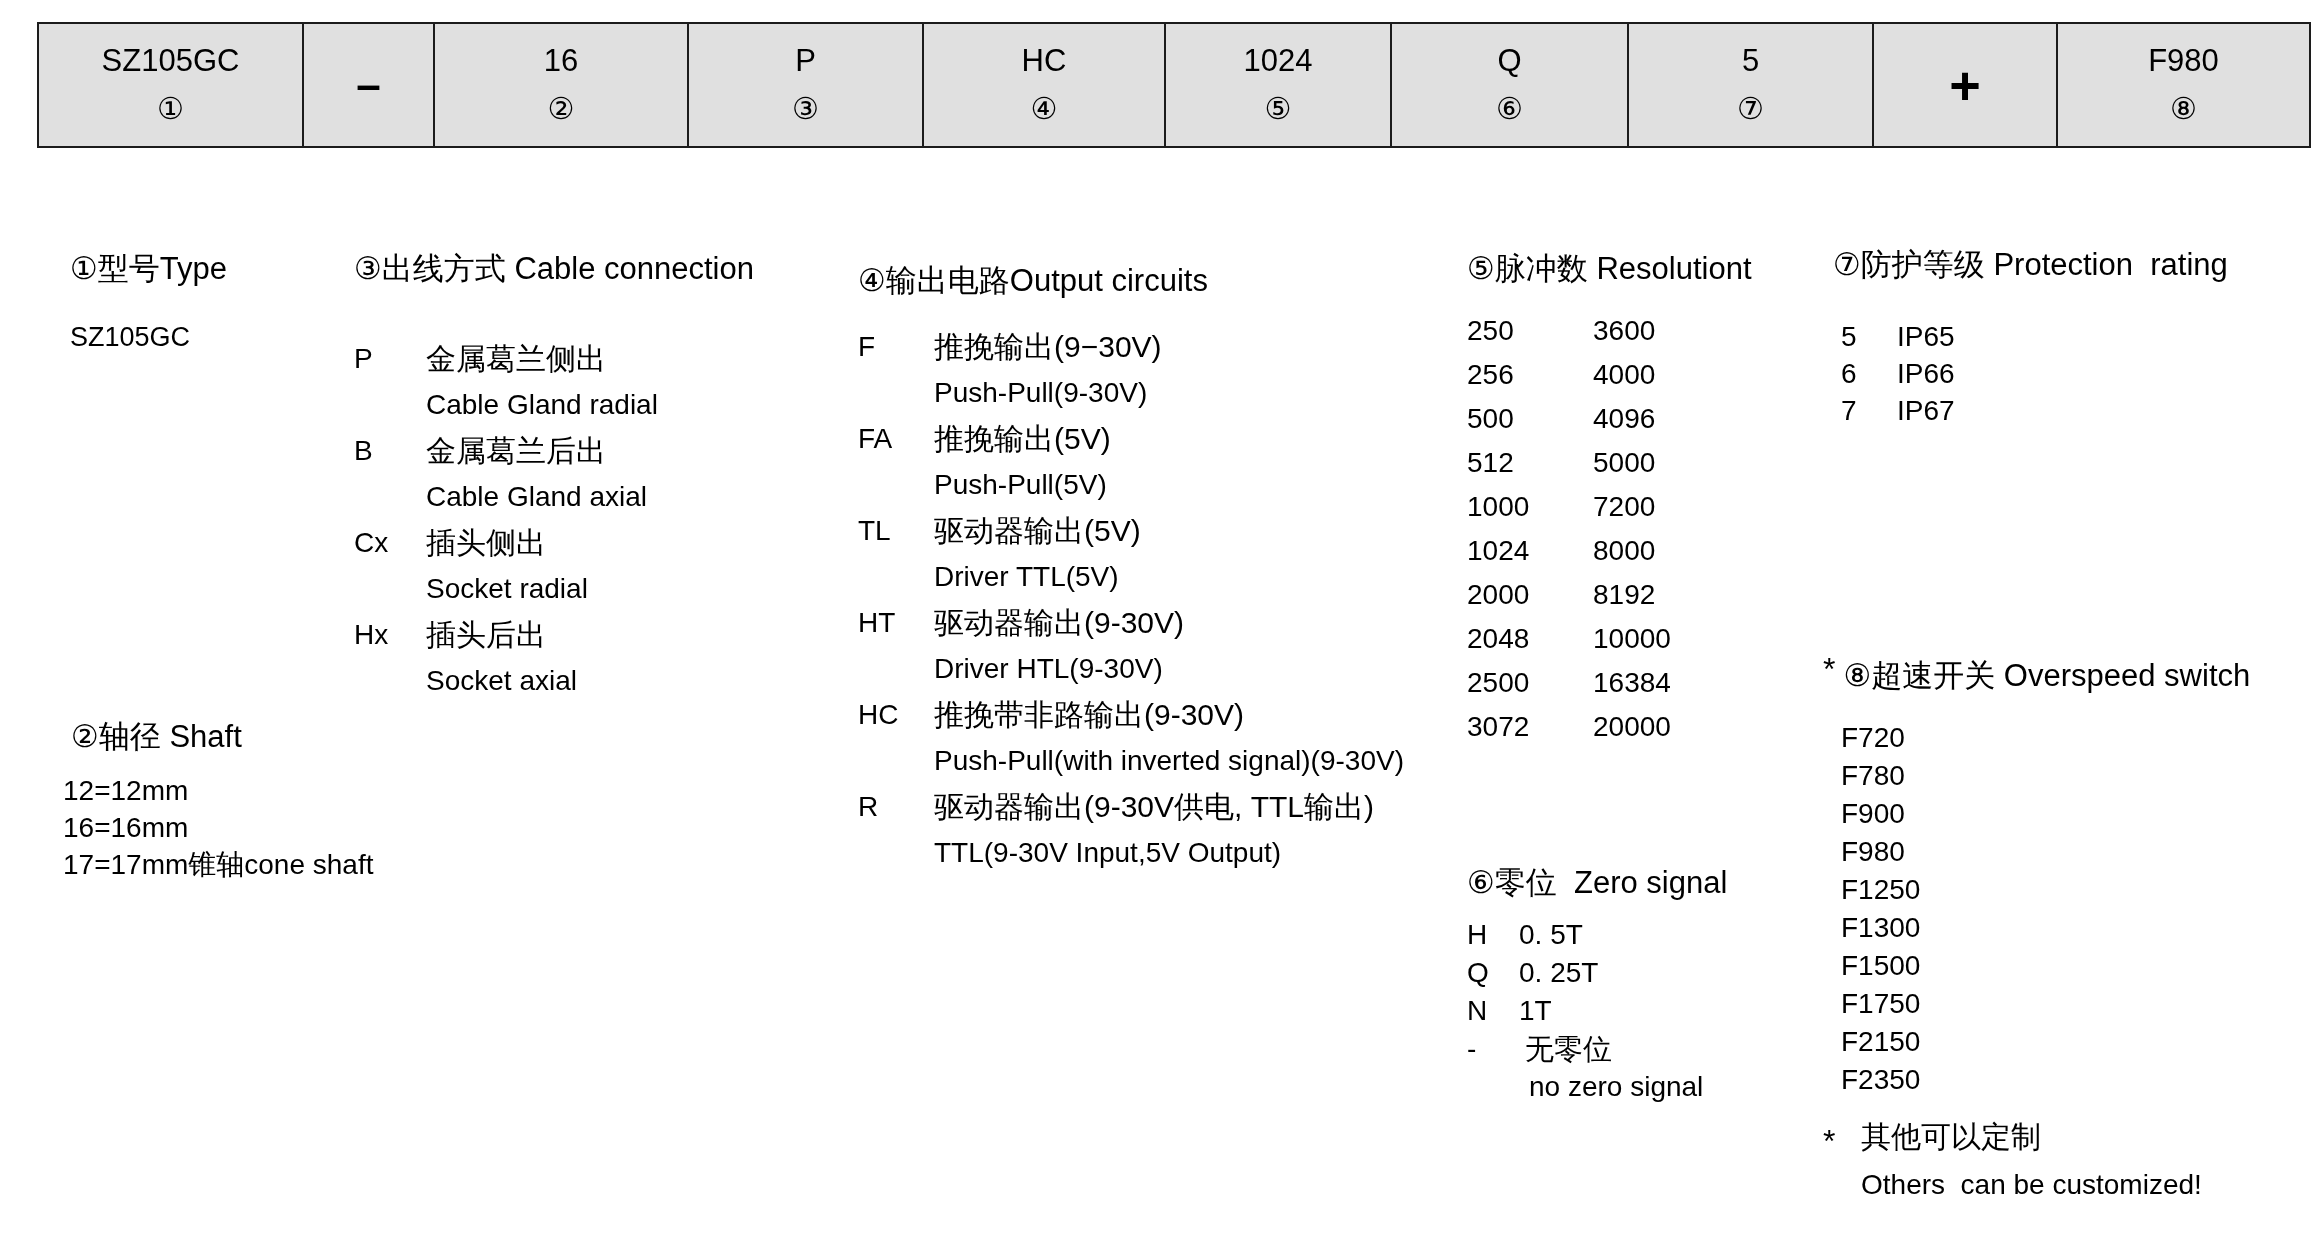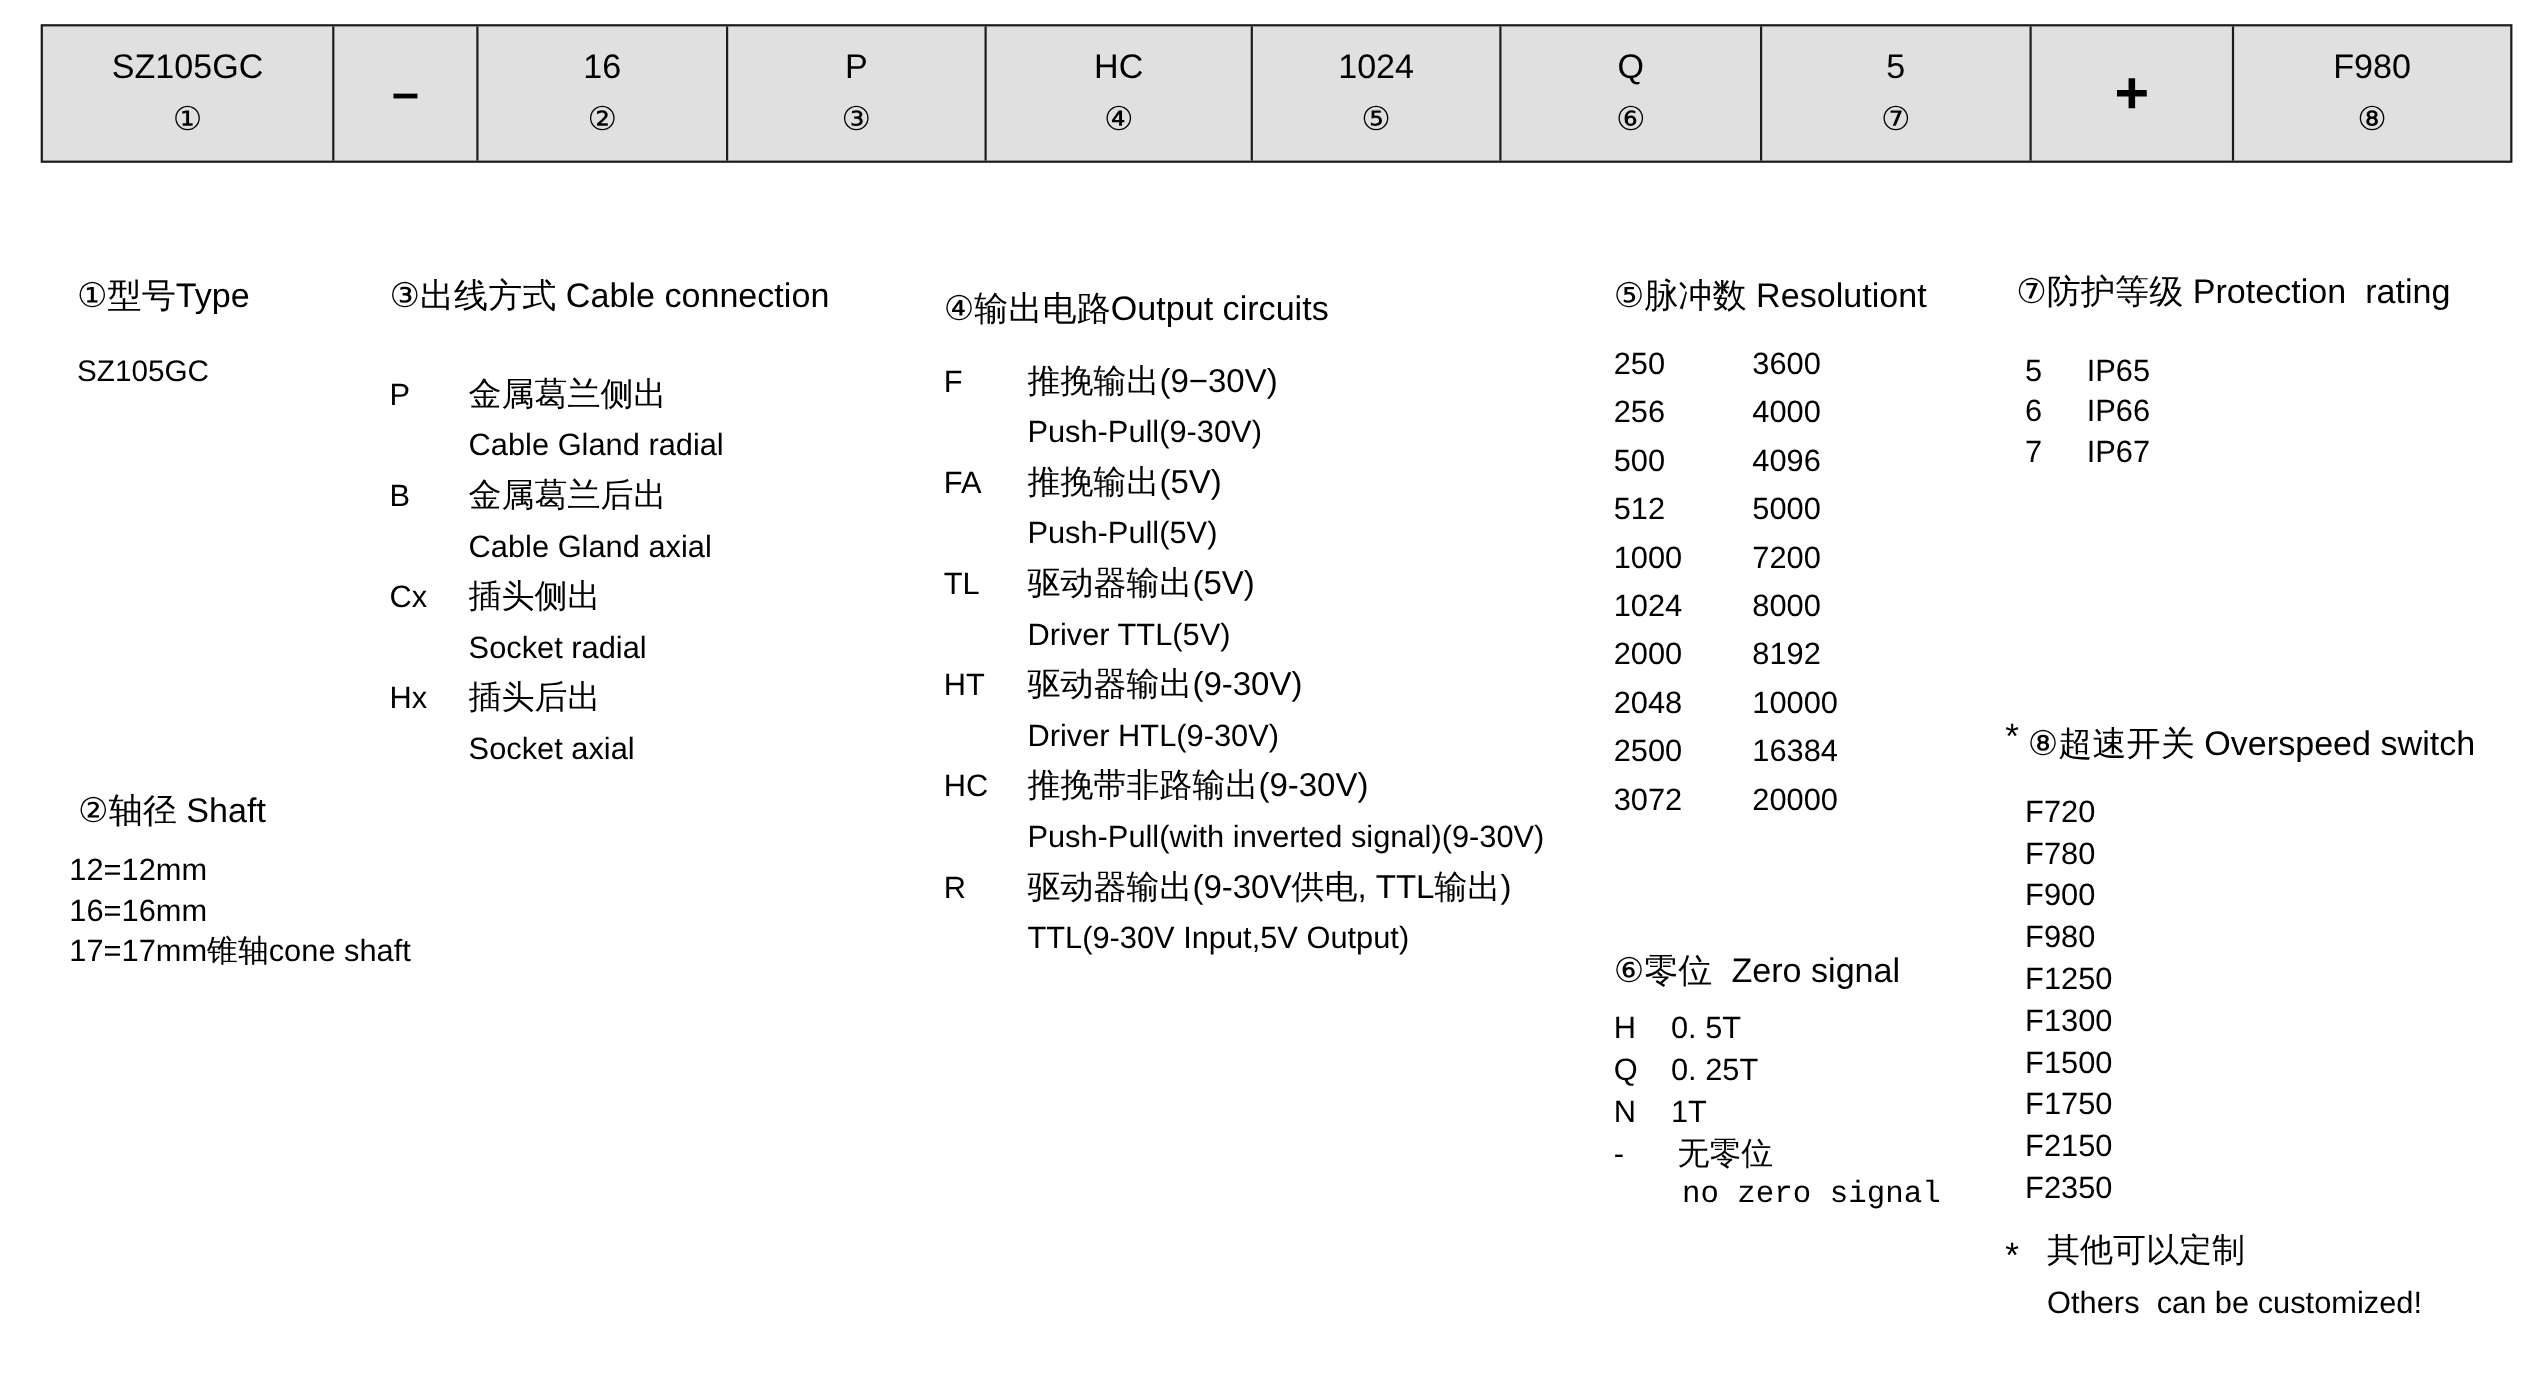--- a/index.html
+++ b/index.html
@@ -63,21 +63,21 @@
   .sec-output .zh { line-height: 46px; }
   .sec-output .en { line-height: 46px; }
 
   
   .sec-res .grid { margin-top: 19px; display: grid; grid-template-columns: 126px auto; font-size: 28px; line-height: 44px; }
 
   
   .sec-zero .list { margin-top: 12px; }
   .sec-zero .row { grid-template-columns: 52px auto; font-size: 28px; line-height: 38px; }
   .sec-zero .zh-val { font-size: 29px; padding-left: 6px; }
-  .sec-zero .en-val { padding-left: 10px; font-family: Liberation Mono, monospace; }
+  .sec-zero .en-val { padding-left: 10px; }
 
   
   .sec-prot .list { margin-top: 32px; }
   .sec-prot .row { grid-template-columns: 56px auto; font-size: 28px; line-height: 37px; }
 
   
   .sec-over .h-line { display: flex; align-items: flex-start; }
   .star { font-size: 32px; line-height: 32px; margin-right: 8px; position: relative; top: -2px; }
   .sec-over .list { margin-top: 22px; margin-left: 18px; font-size: 28px; line-height: 38px; }
   .sec-over .note { margin-top: 16px; display: grid; grid-template-columns: 38px auto; }
@@ -90,21 +90,21 @@
 
 <div class="code-table">
   <div class="code-cell" style="width:265px">
     <span class="cell-value">SZ105GC</span>
     <span class="cell-index">①</span>
   </div>
   <div class="code-cell dash-cell" style="width:131px">
     <span class="cell-value">–</span>
 
   </div>
-  <div class="code-cell" style="width:227px">
+  <div class="code-cell" style="width:254px">
     <span class="cell-value">16</span>
     <span class="cell-index">②</span>
   </div>
   <div class="code-cell" style="width:235px">
     <span class="cell-value">P</span>
     <span class="cell-index">③</span>
   </div>
   <div class="code-cell" style="width:242px">
     <span class="cell-value">HC</span>
     <span class="cell-index">④</span>

